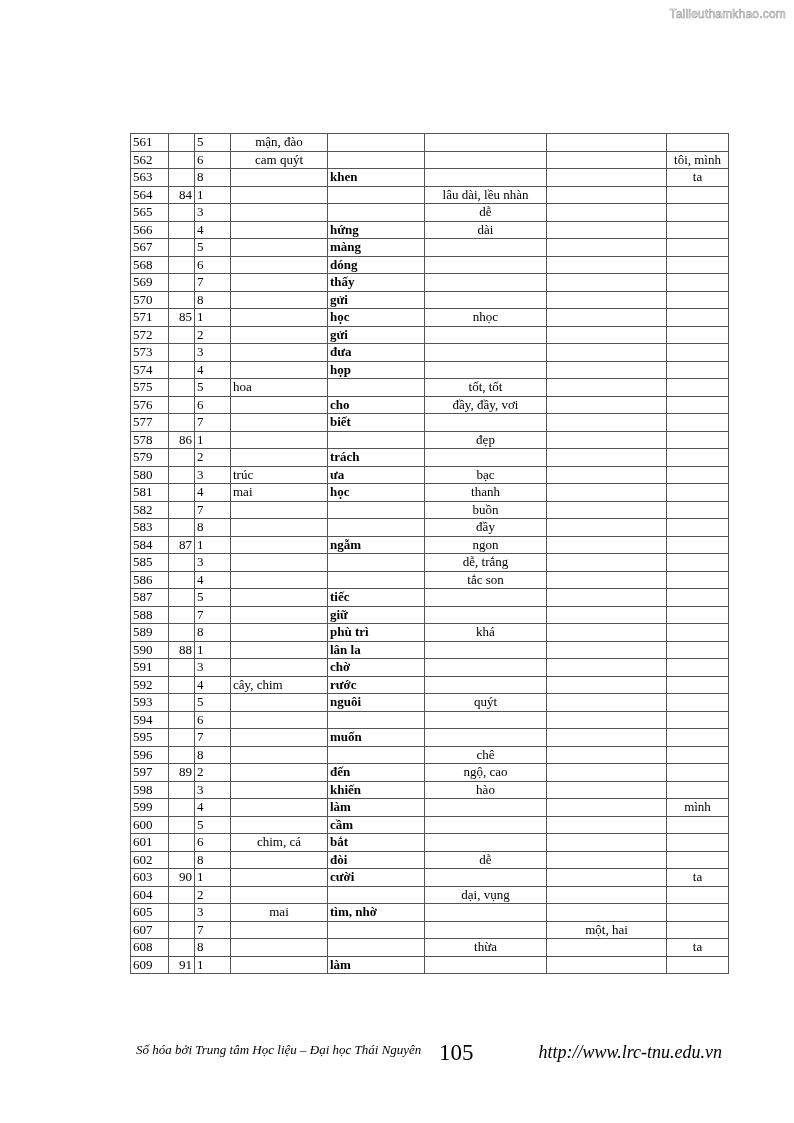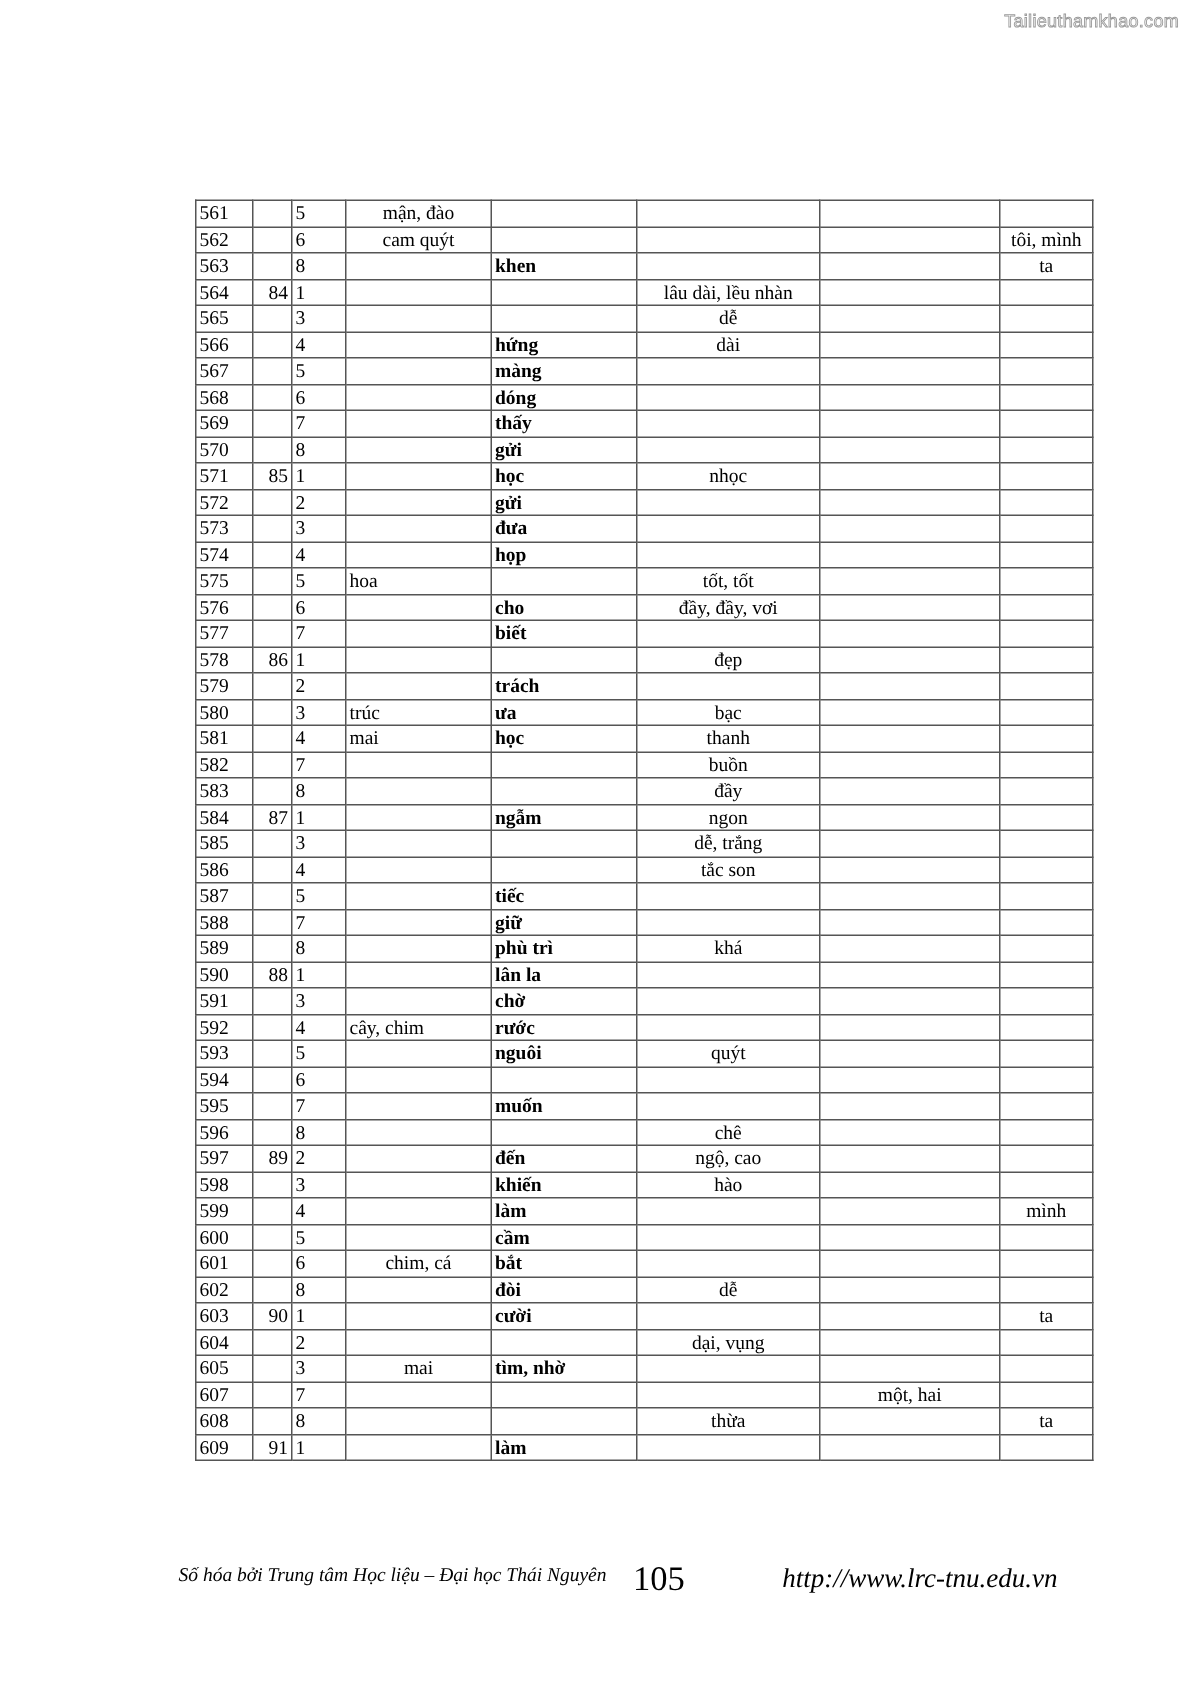--- a/index.html
+++ b/index.html
@@ -13,21 +13,21 @@
   td.c-id { width: 33px; padding-left: 8px; }
   td.c-grp { width: 21px; text-align: right; }
   td.c-pos { width: 31px; text-align: left; }
   td.c-n  { width: 92px; }
   td.c-v  { width: 92px; text-align: left; font-weight: bold; }
   td.c-a  { width: 117px; text-align: center; }
   td.c-num { width: 115px; text-align: center; }
   td.c-pr { width: 57px; text-align: center; margin-left: 10px; }
   td.left { text-align: left; }
   td.center { text-align: center; }
-  .footer { position: absolute; top: 1038px; left: 114px; width: 591px; height: 30px; }
+  .footer { position: absolute; top: 1038px; left: 131px; width: 591px; height: 30px; }
   .footer .left-text { position: absolute; left: 5px; top: 4px; font-style: italic; font-size: 13px; }
   .footer .page { position: absolute; left: 308px; top: 2px; font-size: 23px; }
   .footer .right-text { position: absolute; right: 0px; top: 4px; font-style: italic; font-size: 18px; }
 </style>
 </head>
 <body>
 
 <div class="watermark">Tailieuthamkhao.com</div>
 
 <table class="data">

